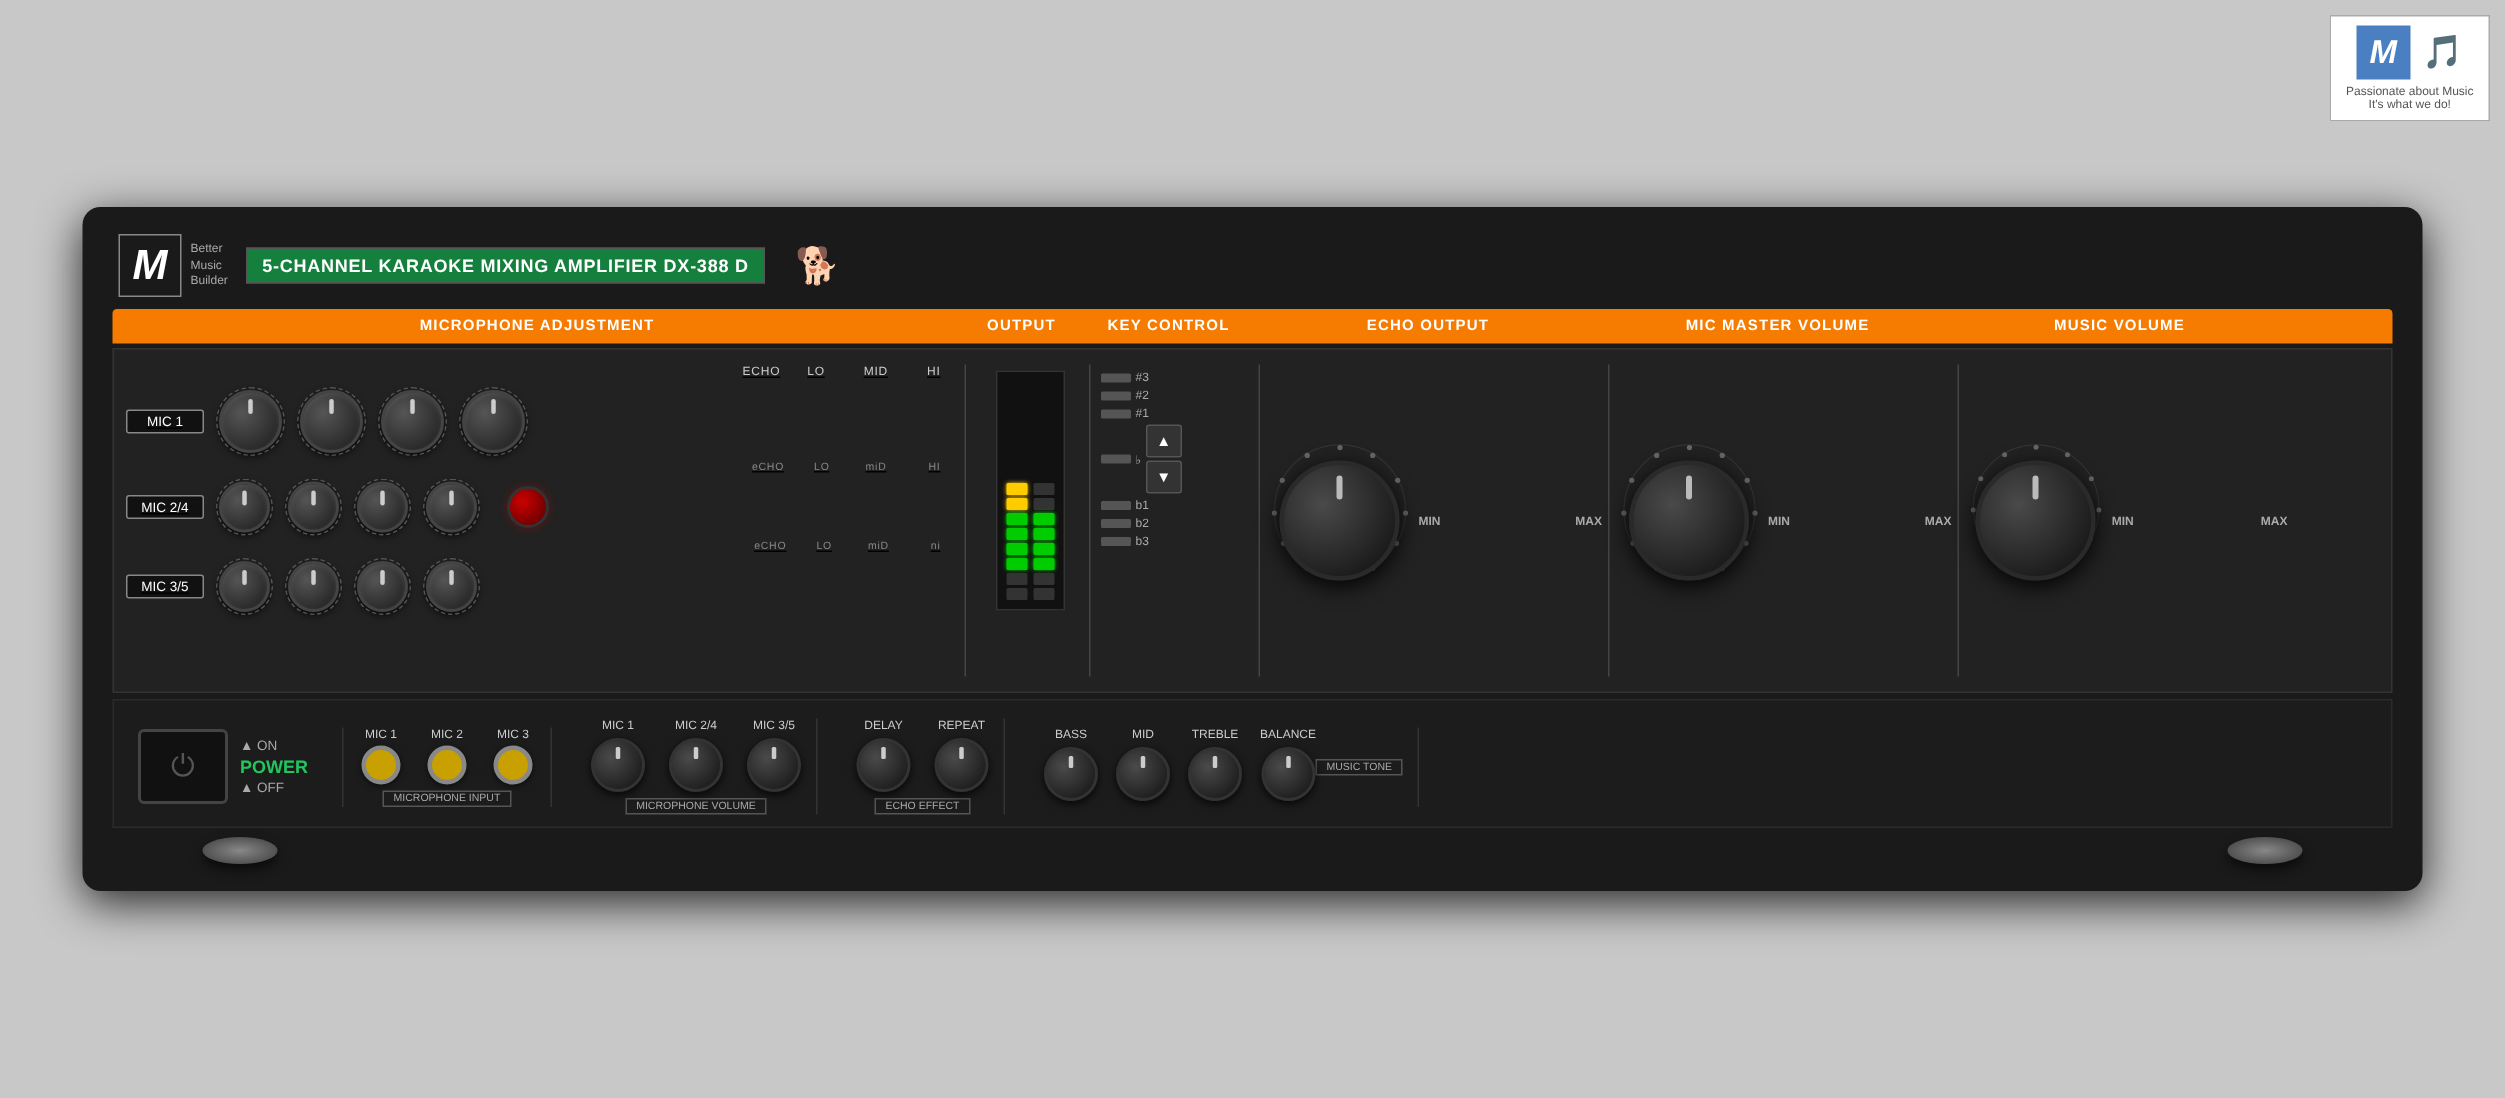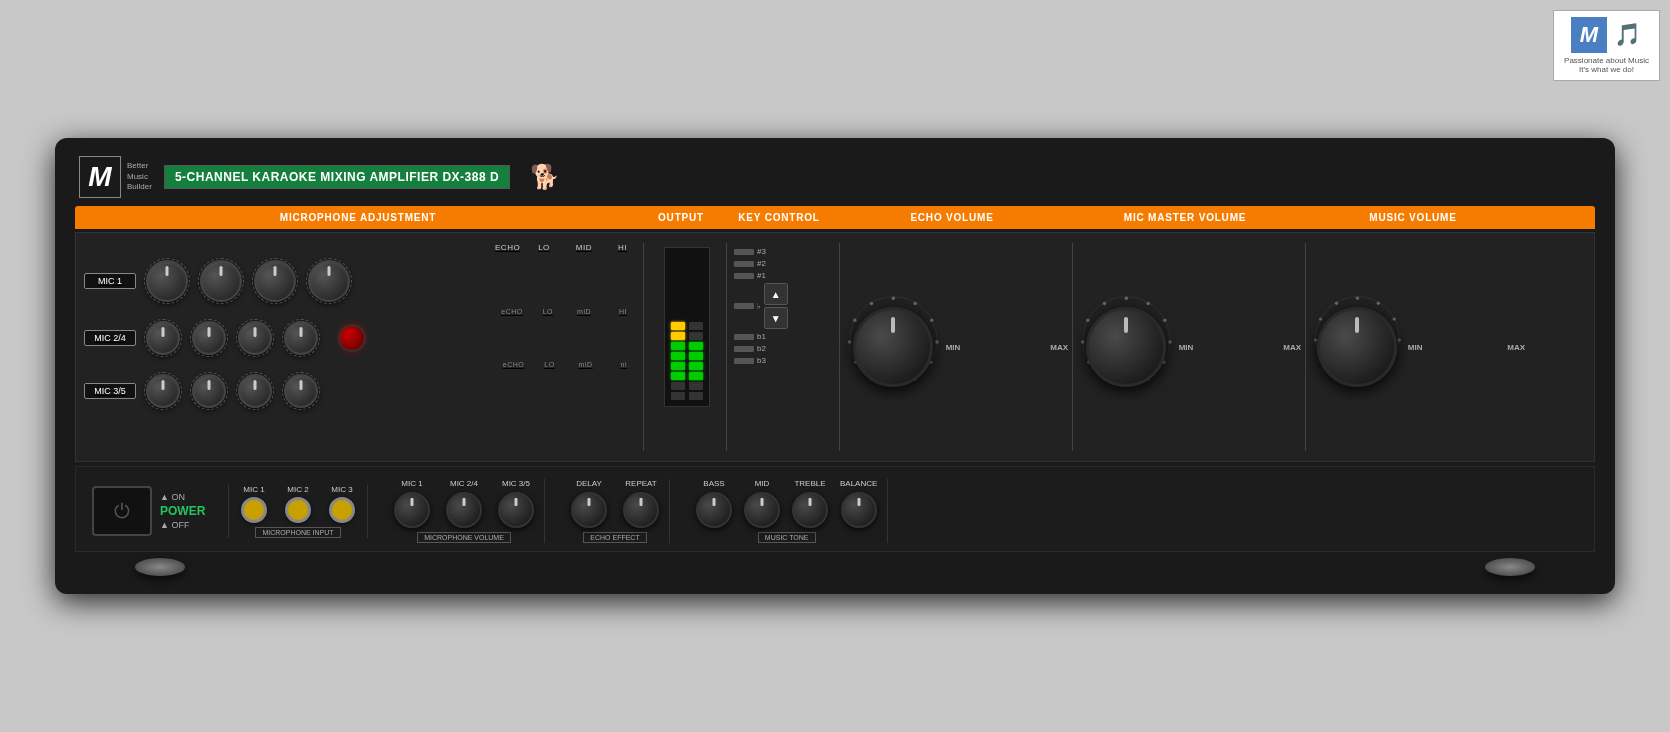--- a/index.html
+++ b/index.html
@@ -512,21 +512,21 @@
       </div>
     </div>
     <div class="model-badge">5-CHANNEL KARAOKE MIXING AMPLIFIER DX-388 D</div>
     <div class="mascot-img">🐕</div>
   </div>
 
   <div class="section-headers">
     <div class="section-header">MICROPHONE ADJUSTMENT</div>
     <div class="section-header">OUTPUT</div>
     <div class="section-header">KEY CONTROL</div>
-    <div class="section-header">ECHO VOLUME</div>
+    <div class="section-header">ECHO OUTPUT</div>
     <div class="section-header">MIC MASTER VOLUME</div>
     <div class="section-header">MUSIC VOLUME</div>
   </div>
 
   <div class="main-controls">
 
     <div class="mic-adjustment">
 
       <div style="display:flex; justify-content: flex-end; gap:12px; padding-right:8px; margin-bottom:2px; margin-left:62px;">
         <span class="knob-label">ECHO</span>
@@ -805,21 +805,21 @@
           <div class="bottom-knob"></div>
         </div>
         <div class="bottom-knob-group">
           <span class="bottom-knob-label">REPEAT</span>
           <div class="bottom-knob"></div>
         </div>
       </div>
       <span style="color:#aaa; font-size:7px; border:1px solid #555; padding:1px 6px;">ECHO EFFECT</span>
     </div>
 
-    <div style="display:flex; flex-direction:column; align-items:center; padding: 0 10px; border-right:1px solid #333;">
+    <div style="display:flex; flex-direction:row; align-items:center; padding: 0 10px; border-right:1px solid #333;">
       <div style="display:flex; gap:12px; margin-bottom:4px;">
         <div class="bottom-knob-group">
           <span class="bottom-knob-label">BASS</span>
           <div class="bottom-knob"></div>
         </div>
         <div class="bottom-knob-group">
           <span class="bottom-knob-label">MID</span>
           <div class="bottom-knob"></div>
         </div>
         <div class="bottom-knob-group">

